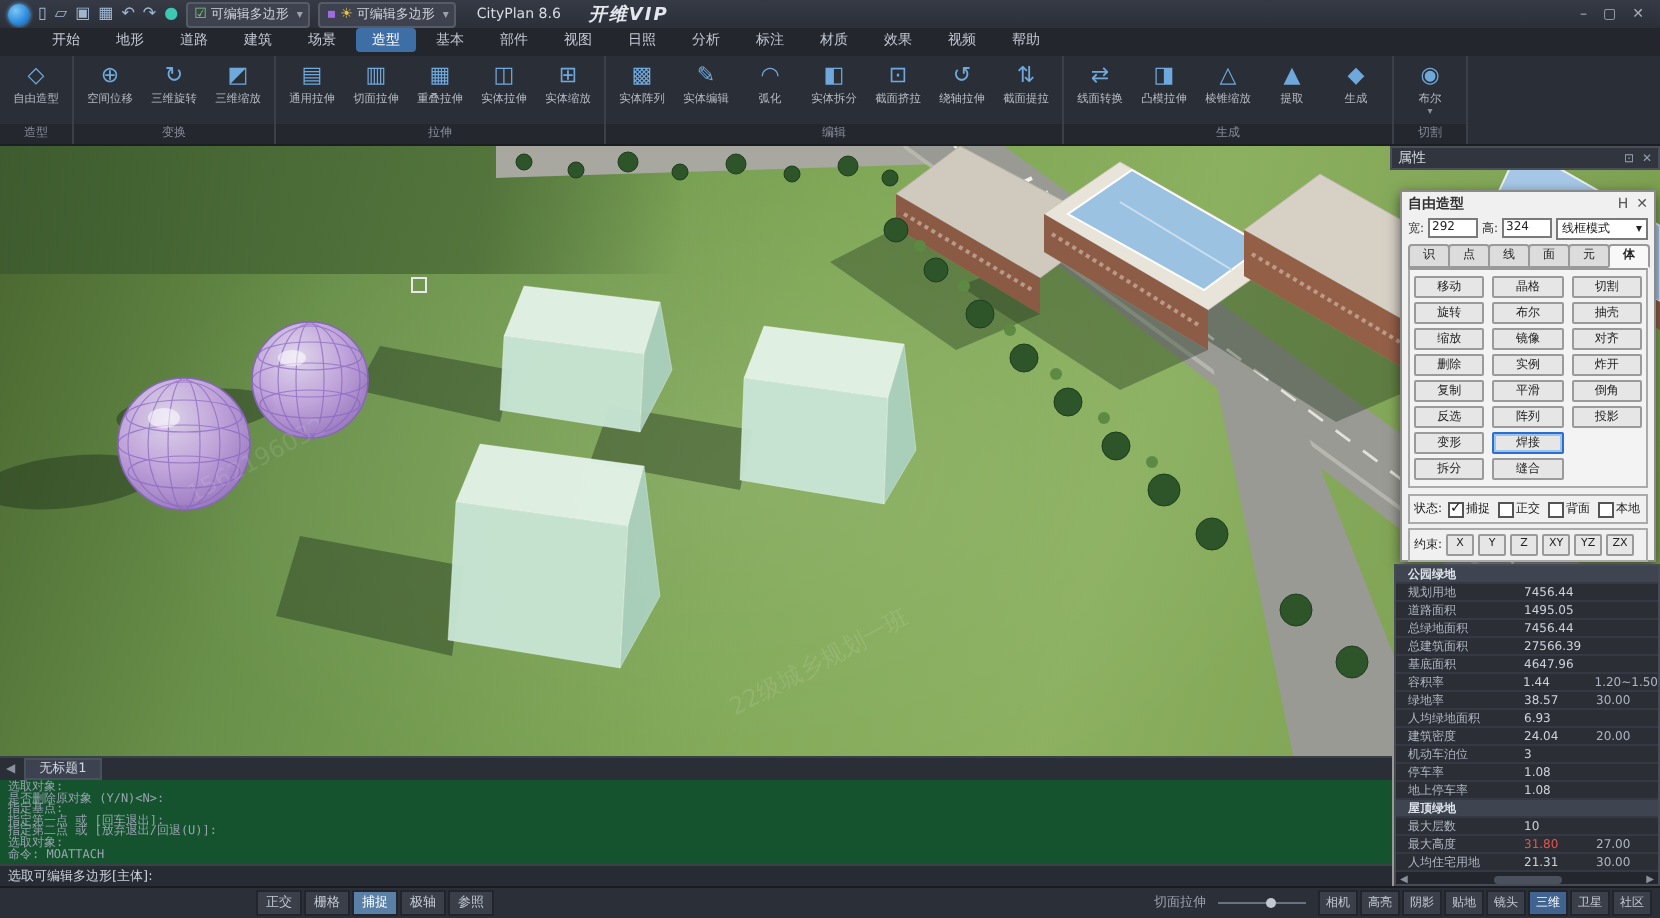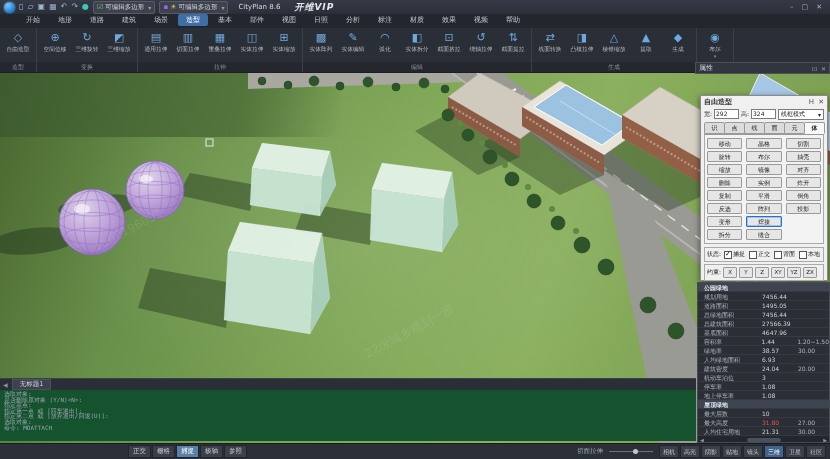--- a/index.html
+++ b/index.html
@@ -45,21 +45,21 @@
 
   
   .cmdpanel{left:0;top:378px;width:696px;height:63px;background:#14532d;border-top:1px solid #3a3f48;box-sizing:border-box;}
   .cmdtabs{height:11px;background:#2a2e36;display:flex;align-items:center;gap:4px;padding:0 3px;font-size:6.5px;color:#b8bec8;}
   .cmdcollapse{color:#8a919d;font-size:6px;}
   .cmdtab{background:#3c4250;padding:0 7px;height:9px;line-height:9px;border:1px solid #4a505c;color:#d2d7df;}
   .cmdlog{height:40px;padding:1px 4px;font-family:"DejaVu Sans Mono","Liberation Mono",monospace;font-size:6px;line-height:5.6px;color:#9aa3b2;overflow:hidden;}
   .cmdinput{height:10px;background:#272b33;border-top:1px solid #3a3f48;font-size:6.5px;color:#ccd2dc;padding:0 4px;line-height:10px;}
 
   
-  .propshead{left:695px;top:62px;width:135px;height:12px;background:#31353d;border:1px solid #4a4f59;display:flex;align-items:center;font-size:7px;color:#d2d7df;padding:0 3px;box-sizing:border-box;}
+  .propshead{left:695px;top:73px;width:135px;height:12px;background:#31353d;border:1px solid #4a4f59;display:flex;align-items:center;font-size:7px;color:#d2d7df;padding:0 3px;box-sizing:border-box;}
   .propshead .hicons{margin-left:auto;display:flex;gap:4px;color:#9aa1ad;font-size:6px;}
 
   .dialog{left:700px;top:95px;width:128px;height:186px;background:#f0f0f0;border:1px solid #8a8a8a;box-shadow:0 2px 6px rgba(0,0,0,.55);font-size:6.5px;color:#222;box-sizing:border-box;}
   .dlg-title{height:12px;display:flex;align-items:center;padding:0 3px;font-size:7px;font-weight:bold;color:#333;}
   .dlg-title .dicons{margin-left:auto;display:flex;gap:4px;font-weight:normal;color:#555;}
   .dlg-fields{display:flex;align-items:center;gap:2px;padding:0 3px;height:12px;}
   .flbl{font-size:6px;color:#333;}
   .fld{width:22px;height:8px;background:#fff;border:1px solid #7a7a7a;font-size:6px;line-height:8px;padding:0 1px;}
   .mode{margin-left:auto;width:42px;height:9px;background:#fff;border:1px solid #7a7a7a;display:flex;align-items:center;justify-content:space-between;padding:0 2px;font-size:6px;}
   .tabs{display:flex;padding:0 3px;margin-top:2px;}
@@ -467,20 +467,21 @@
     <div class="cmdlog">
 
     <div class="cline">选取对象:</div>
         <div class="cline">是否删除原对象 (Y/N)&lt;N&gt;:</div>
         <div class="cline">指定基点:</div>
         <div class="cline">指定第一点 或 [回车退出]:</div>
         <div class="cline">指定第二点 或 [放弃退出/回退(U)]:</div>
         <div class="cline">选取对象:</div>
         <div class="cline">命令: MOATTACH</div>
       </div>
+    <div class="cmdinput">选取可编辑多边形[主体]:</div>
   </div>
 
   <div class="abs propshead">
     <span>属性</span>
     <span class="hicons">
       <span>⊡</span>
       <span>✕</span>
     </span>
   </div>
 

